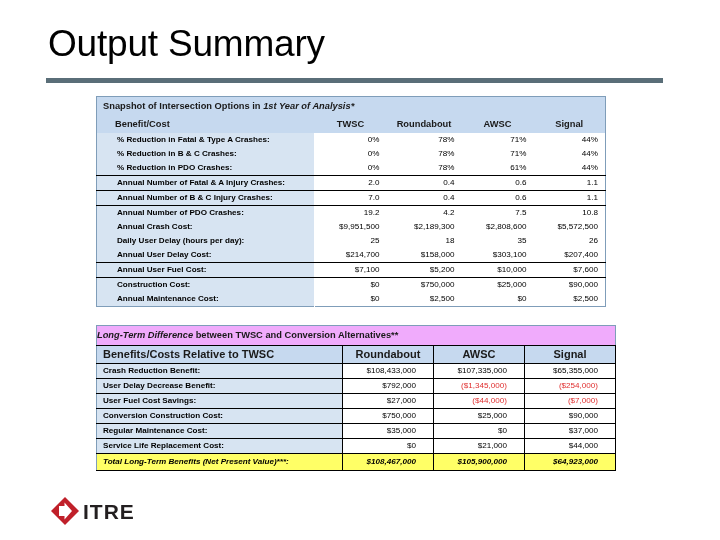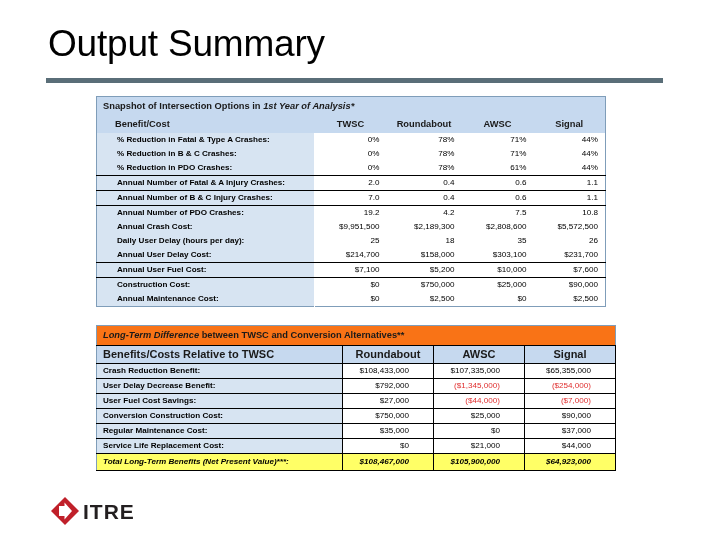--- a/index.html
+++ b/index.html
@@ -104,25 +104,24 @@
   }
 
   
   #table-longterm {
     left: 96px;
     top: 325px;
     width: 519px;
     border: 1px solid #7f9db9;
   }
   #table-longterm .band-title td {
-    background: #f97316;
+    background: #f0abfc;
     height: 19px;
     line-height: 19px;
     font-size: 9.3px;
-    padding-left: 6px;
     color: #1a1a1a;
   }
   #table-longterm .band-title .ital { font-style: italic; }
   #table-longterm .colhead td {
     background: #c6d9ef;
     height: 17px;
     line-height: 17px;
     font-size: 11px;
     color: #1a1a1a;
     border: 1px solid #000000;
@@ -133,21 +132,21 @@
   #table-longterm tbody td.lbl {
     background: #d7e4f2;
     padding-left: 6px;
     text-align: left;
     border: 1px solid #000000;
     border-left: none;
     font-size: 8.1px;
   }
   #table-longterm tbody td.num {
     text-align: right;
-    padding-right: 24px;
+    padding-right: 17px;
     background: #ffffff;
     border: 1px solid #000000;
     font-size: 8.1px;
     font-weight: normal;
   }
   #table-longterm tbody tr.total td {
     background: #ffff66;
     font-style: italic;
     font-weight: bold;
     height: 16px;
@@ -263,21 +262,21 @@
       <td class="num">25</td>
       <td class="num">18</td>
       <td class="num">35</td>
       <td class="num">26</td>
     </tr>
     <tr class="rule-bot">
       <td class="lbl">Annual User Delay Cost:</td>
       <td class="num">$214,700</td>
       <td class="num">$158,000</td>
       <td class="num">$303,100</td>
-      <td class="num">$231,700</td>
+      <td class="num">$207,400</td>
     </tr>
     <tr class="rule-bot">
       <td class="lbl">Annual User Fuel Cost:</td>
       <td class="num">$7,100</td>
       <td class="num">$5,200</td>
       <td class="num">$10,000</td>
       <td class="num">$7,600</td>
     </tr>
     <tr>
       <td class="lbl">Construction Cost:</td>

